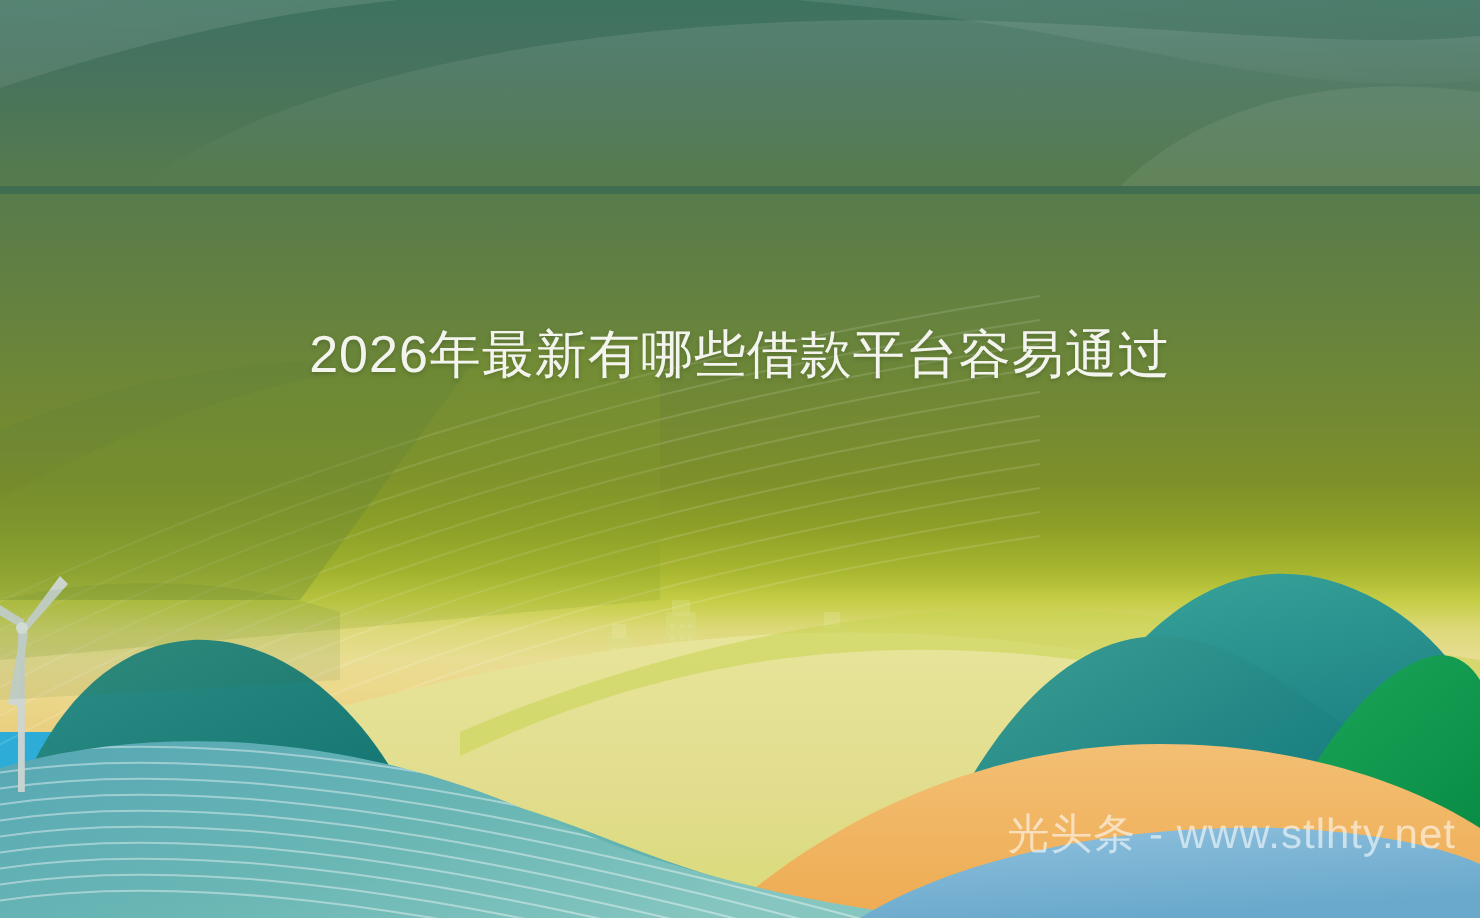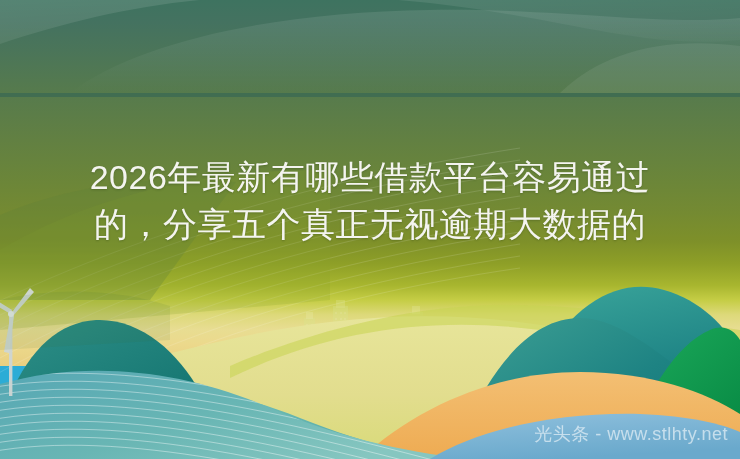--- a/index.html
+++ b/index.html
@@ -67,38 +67,38 @@
   }
 
   
   .title-block {
     position: absolute;
     left: 0;
     top: 154px;
     width: 740px;
     text-align: center;
     color: #f4f4ef;
-    font-size: 34px;
+    font-size: 26px;
     line-height: 47px;
     letter-spacing: 0.5px;
     font-weight: 400;
     text-shadow: 0 1px 2px rgba(40,60,20,0.30);
     font-family: "Liberation Sans", "DejaVu Sans", sans-serif;
   }
   .title-line {
     display: block;
     white-space: nowrap;
   }
 
   
   .watermark {
     position: absolute;
     right: 12px;
-    bottom: 8px;
-    font-size: 18px;
+    bottom: 24px;
+    font-size: 21px;
     line-height: 34px;
     color: rgba(255,255,255,0.58);
     letter-spacing: 0.5px;
     white-space: nowrap;
     font-family: "Liberation Sans", "DejaVu Sans", sans-serif;
   }
 </style>
 </head>
 <body>
 
@@ -363,18 +363,17 @@
       <path d="M10.7,314 L30,288 L34,292 L13,316 Z" fill="#cfd7d5" opacity="0.95"></path>
       <path d="M10.7,314 L4,352 L9,353 L14,316 Z" fill="#cfd7d5" opacity="0.95"></path>
       <circle cx="11" cy="314" r="3" fill="#e2e8e6"></circle>
     </g>
 
     <path d="M0,300 C 60,286 120,290 170,306 L170,340 L0,350 Z" fill="#3f6d35" fill-opacity="0.10"></path>
   </svg>
 
   <div class="title-block">
     <span class="title-line">2026年最新有哪些借款平台容易通过</span>
-    <span class="title-line">的，分享五个真正无视逾期大数据的</span>
   </div>
 
   <div class="watermark">光头条 - www.stlhty.net</div>
 
 </div>
 
 </body></html>

